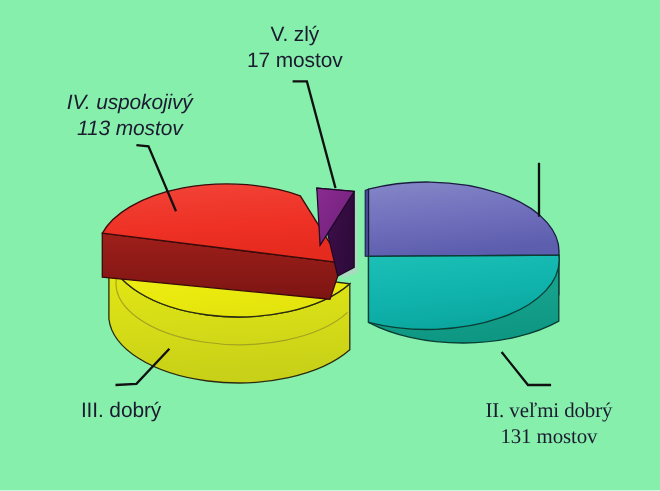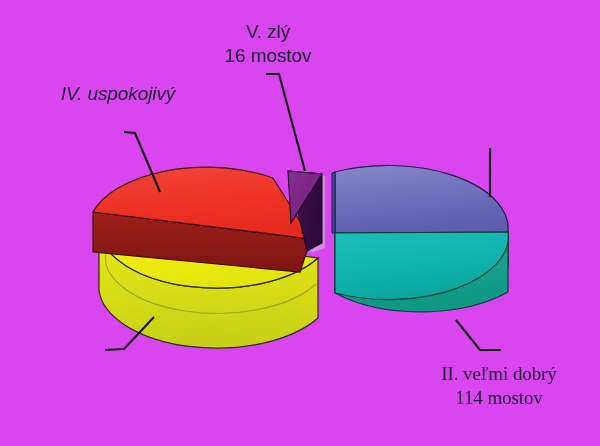--- a/index.html
+++ b/index.html
@@ -7,21 +7,21 @@
     padding: 0;
     background: #ffffff;
   }
   body {
     font-family: "Liberation Sans", sans-serif;
   }
   #figure {
     position: relative;
     width: 600px;
     height: 446px;
-    background: #d946ef;
+    background: #86efac;
     overflow: hidden;
   }
   #chart-svg {
     position: absolute;
     left: 0;
     top: 0;
     width: 600px;
     height: 446px;
   }
   .label {
@@ -146,31 +146,33 @@
       <path d="M 266,74 L 279,74 L 305,171"></path>
       <path d="M 124,132 L 135,133 L 160,192"></path>
       <path d="M 490,148 L 490,197"></path>
       <path d="M 456,320 L 480,350 L 501,350"></path>
       <path d="M 154,317 L 124,349 L 105,350"></path>
     </g>
   </svg>
 
   <div class="label center" id="label-v">
     <span class="l1">V. zlý</span>
-    <span class="l2">16 mostov</span>
+    <span class="l2">17 mostov</span>
   </div>
 
   <div class="label center" id="label-iv">
     <span class="l1">IV. uspokojivý</span>
+    <span class="l2">113 mostov</span>
   </div>
 
   <div class="label center" id="label-i">
   </div>
 
   <div class="label center" id="label-ii">
     <span class="l1">II. veľmi dobrý</span>
-    <span class="l2">114 mostov</span>
+    <span class="l2">131 mostov</span>
   </div>
 
   <div class="label center" id="label-iii">
+    <span class="l1">III. dobrý</span>
   </div>
 
 </div>
 
 </body></html>

